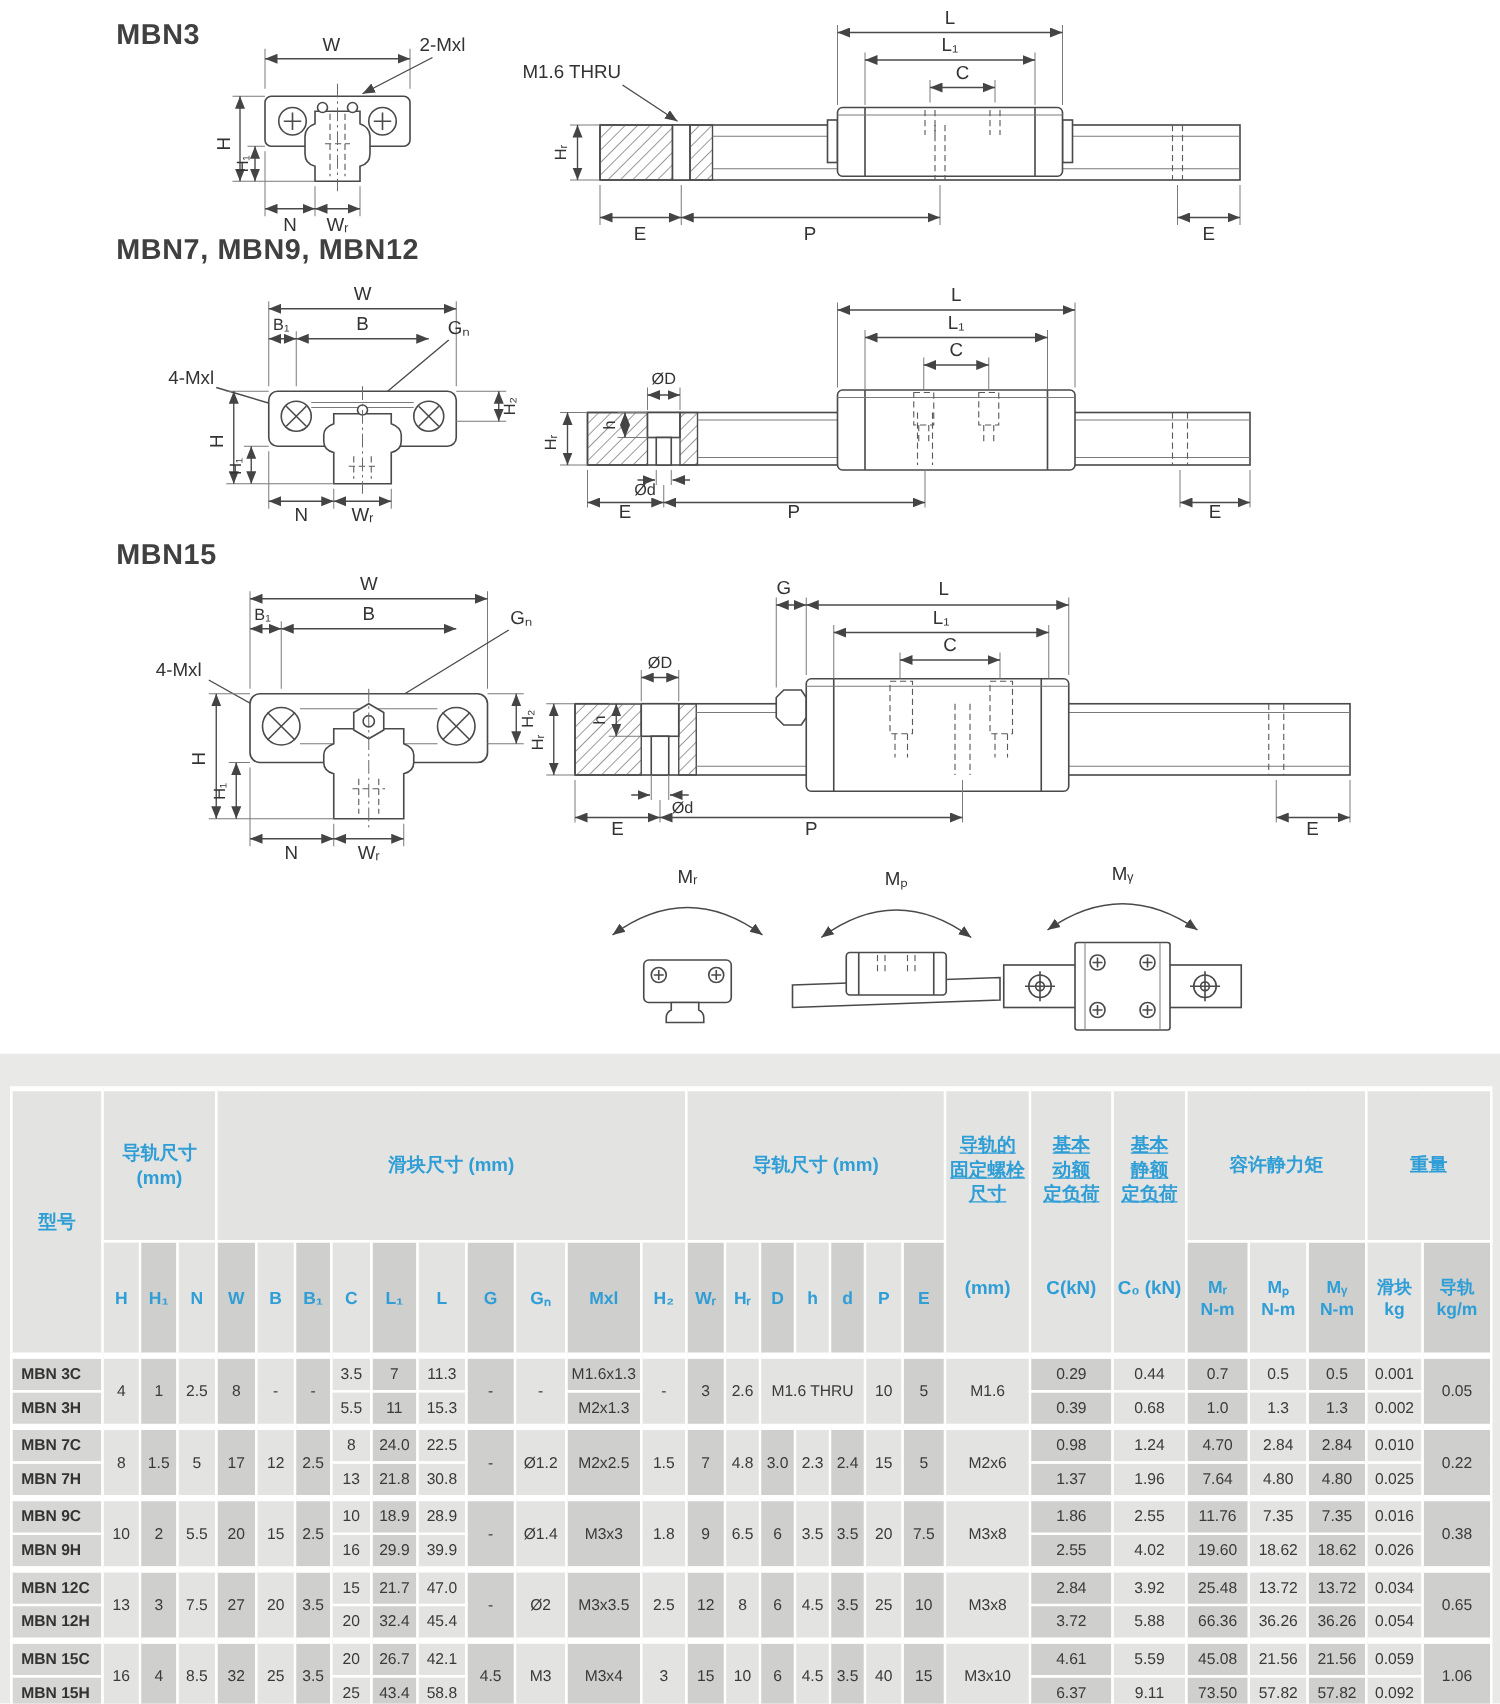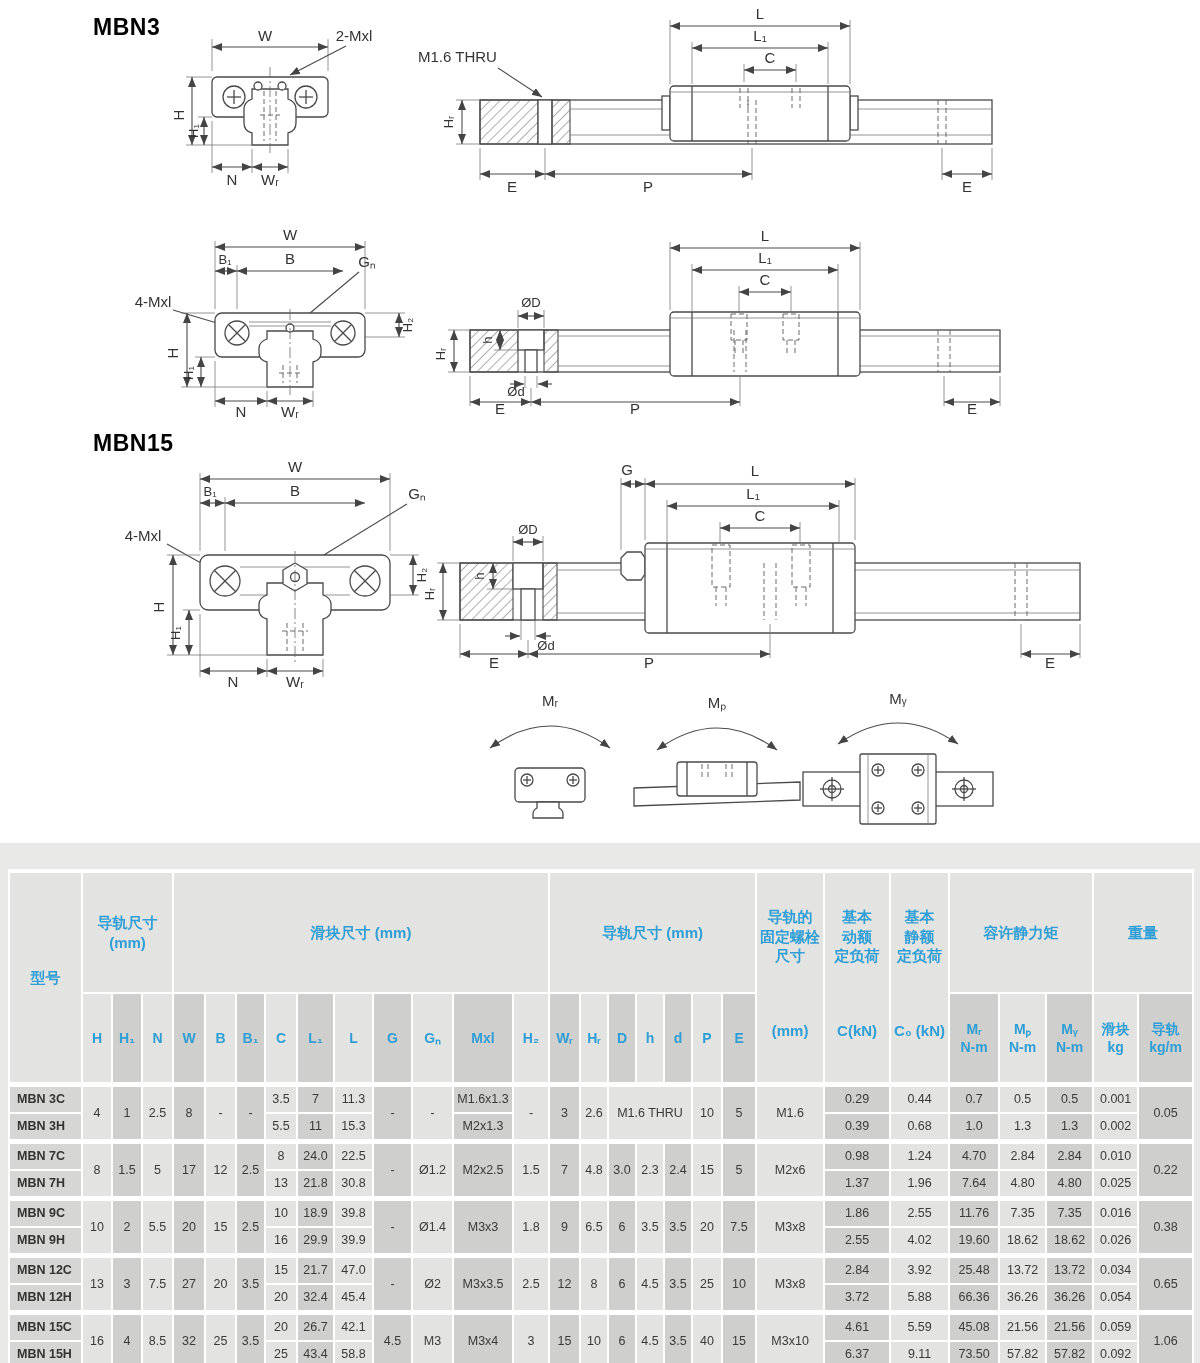--- a/index.html
+++ b/index.html
@@ -1,18 +1,18 @@
 <!DOCTYPE html>
 <html><head>
 <meta charset="utf-8">
 <style>
   html,body{margin:0;padding:0;background:#fff;}
   .page{position:relative;width:1200px;height:1363px;background:#ffffff;
         font-family:"Liberation Sans",sans-serif;overflow:hidden;}
-  .dwg-title{position:absolute;color:#000000;font-weight:bold;font-size:23px;letter-spacing:.5px;}
+  .dwg-title{position:absolute;color:#404040;font-weight:bold;font-size:23px;letter-spacing:.5px;}
   .dwg{position:absolute;}
   svg text{font-family:"Liberation Sans",sans-serif;font-size:15px;fill:#333;}
   svg text.sm{font-size:13px;}
   .ln{stroke:#4a4a4a;stroke-width:1.3;fill:none;}
   .thin{stroke:#7a7a7a;stroke-width:.8;fill:none;}
   .dim{stroke:#4a4a4a;stroke-width:1.1;fill:none;}
   .dsh{stroke:#5a5a5a;stroke-width:.9;stroke-dasharray:5 3;fill:none;}
   .cl{stroke:#6a6a6a;stroke-width:.8;stroke-dasharray:11 3 2 3;fill:none;}
   .fw{fill:#ffffff;stroke:#4a4a4a;stroke-width:1.3;}
   .fh{fill:url(#hatch);stroke:#4a4a4a;stroke-width:1.1;}
@@ -20,21 +20,21 @@
   .panel{position:absolute;left:0;top:843px;width:1200px;height:520px;background:#e9e9e7;}
   table.spec{border-collapse:collapse;table-layout:fixed;width:1184px;margin:26px 0 0 8px;}
   table.spec th,table.spec td{border:2px solid #ffffff;overflow:hidden;}
   table.spec thead tr:first-child th{border-top:4px solid #ffffff;}
   th{background:#e3e3e1;color:#2f9ed6;font-weight:bold;text-align:center;
      white-space:pre-line;line-height:1.3;font-size:15px;vertical-align:middle;}
   thead tr.sub th{font-size:14px;height:62px;}
   thead tr.grp th{height:86px;}
   th.dk{background:#cfcfcd;}
   th.tall{padding:0;}
-  .tt{height:88px;display:flex;align-items:center;justify-content:center;white-space:pre-line;}
+  .tt{height:88px;display:flex;align-items:center;justify-content:center;white-space:pre-line;text-decoration:underline;}
   .tu{height:62px;display:flex;align-items:center;justify-content:center;}
   td{height:23px;text-align:center;font-size:12.5px;color:#3a3a3a;vertical-align:middle;}
   td.c-lt{background:#e3e3e1;}
   td.c-dk{background:#cfcfcd;}
   td.c-model{background:#d6d6d4;text-align:left;padding-left:7px;font-weight:bold;color:#333;}
   tbody tr.pair-start td{border-top:5px solid #ffffff;}
 </style>
 </head>
 <body>
 
@@ -48,20 +48,21 @@
       <marker id="as" markerWidth="11" markerHeight="9" refX="1" refY="4" orient="auto" markerUnits="userSpaceOnUse">
         <path d="M11,0 L1,4 L11,8 Z" fill="#444"></path>
       </marker>
       <pattern id="hatch" width="7" height="7" patternTransform="rotate(45)" patternUnits="userSpaceOnUse">
         <line x1="0" y1="0" x2="0" y2="7" stroke="#777" stroke-width="1.2"></line>
       </pattern>
     </defs>
   </svg>
 
   <div class="dwg-title" style="left:93px;top:14px">MBN3</div>
+  <div class="dwg-title" style="left:93px;top:186px">MBN7, MBN9, MBN12</div>
   <div class="dwg-title" style="left:93px;top:430px">MBN15</div>
 
   <svg class="dwg" style="left:140px;top:25px" width="260" height="170" viewBox="0 0 260 170">
     <line class="thin" x1="72" y1="46" x2="72" y2="14"></line>
       <line class="thin" x1="188" y1="46" x2="188" y2="14"></line>
     <line class="dim" x1="72" y1="22" x2="188" y2="22" marker-start="url(#as)" marker-end="url(#ae)"></line>
     <text x="125" y="16" text-anchor="middle">W</text>
     <text x="214" y="16" text-anchor="middle">2-Mxl</text>
     <line class="dim" x1="206" y1="21" x2="150" y2="50" marker-end="url(#ae)"></line>
     <rect class="fw" x="72" y="52" width="116" height="40" rx="5"></rect>
@@ -615,21 +616,21 @@
           <tr class="pair-start">
             <td class="c-model">MBN 9C</td>
             <td class="c-lt" rowspan="2">10</td>
             <td class="c-dk" rowspan="2">2</td>
             <td class="c-lt" rowspan="2">5.5</td>
             <td class="c-dk" rowspan="2">20</td>
             <td class="c-lt" rowspan="2">15</td>
             <td class="c-dk" rowspan="2">2.5</td>
             <td class="c-lt">10</td>
             <td class="c-dk">18.9</td>
-            <td class="c-lt">39.8</td>
+            <td class="c-lt">28.9</td>
             <td class="c-dk" rowspan="2">-</td>
             <td class="c-lt" rowspan="2">Ø1.4</td>
             <td class="c-dk" rowspan="2">M3x3</td>
             <td class="c-lt" rowspan="2">1.8</td>
             <td class="c-dk" rowspan="2">9</td>
             <td class="c-lt" rowspan="2">6.5</td>
             <td class="c-dk" rowspan="2">6</td>
             <td class="c-lt" rowspan="2">3.5</td>
             <td class="c-dk" rowspan="2">3.5</td>
             <td class="c-lt" rowspan="2">20</td>

